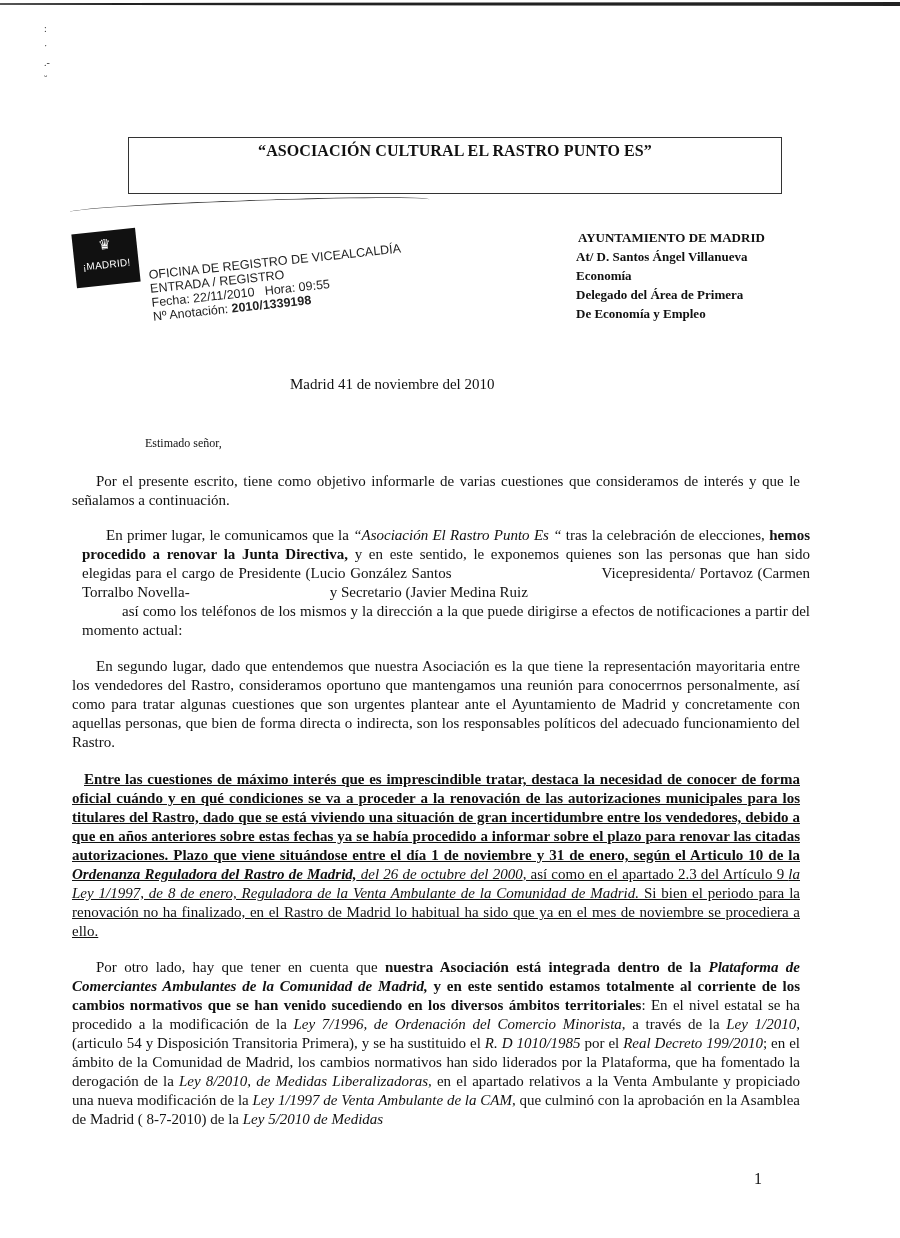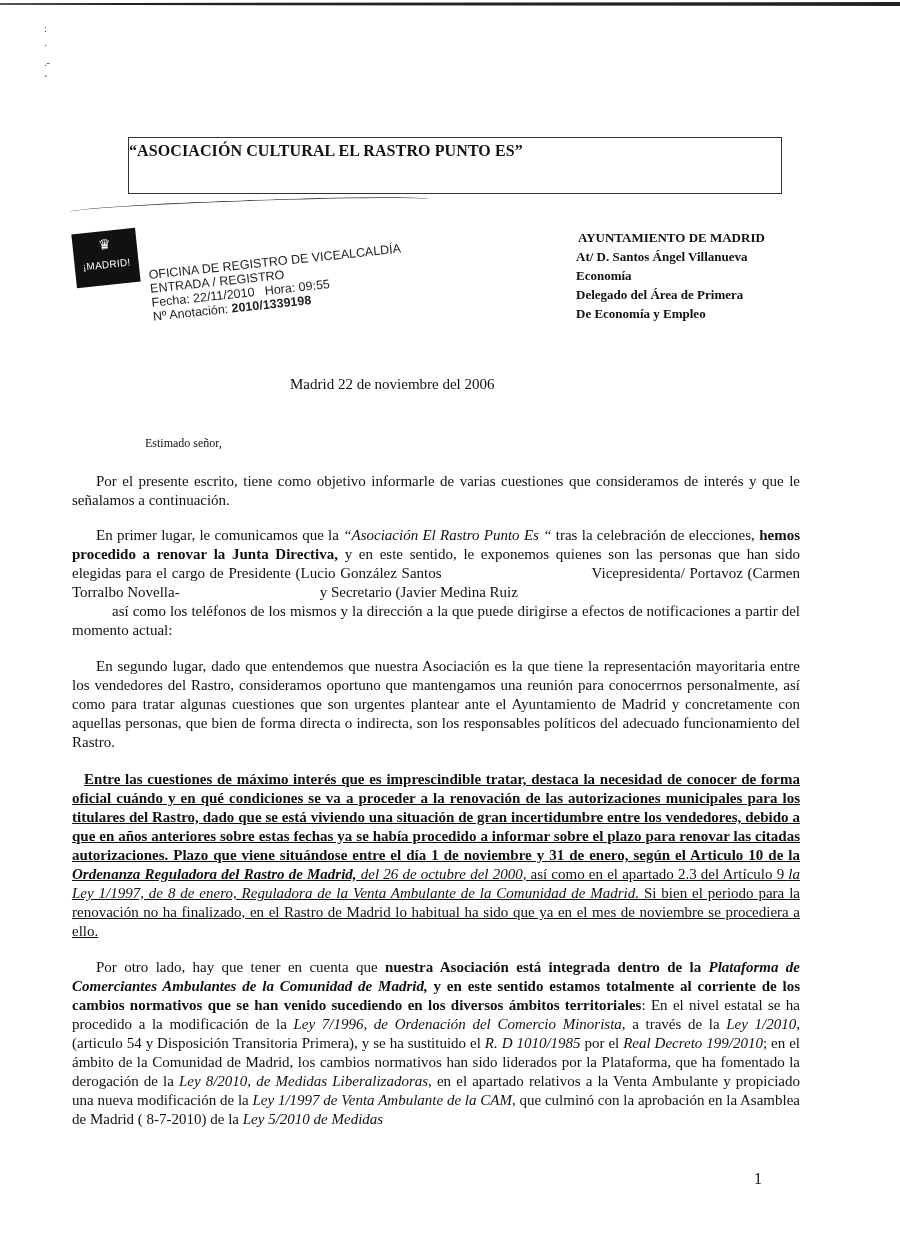--- a/index.html
+++ b/index.html
@@ -3,38 +3,38 @@
 <meta charset="utf-8">
 <style>
   html, body { margin: 0; padding: 0; background: #ffffff; }
   body { width: 900px; height: 1238px; position: relative; overflow: hidden;
          font-family: "Liberation Serif", "DejaVu Serif", serif; color: #111; }
   .top-rule { position: absolute; left: 0; top: 2px; width: 900px; height: 4px; background: #222;
               clip-path: polygon(0 30%, 100% 0, 100% 100%, 0 70%); }
   .margin-marks { position: absolute; left: 44px; top: 20px; font-size: 10px; color: #333; line-height: 17px; }
   .header-box { position: absolute; left: 128px; top: 137px; width: 652px; height: 55px;
                 border: 1.5px solid #333; }
-  .header-title { text-align: left; font-weight: bold; font-size: 16px; margin-top: 4px; letter-spacing: 0.1px; }
+  .header-title { text-align: center; font-weight: bold; font-size: 16px; margin-top: 4px; letter-spacing: 0.1px; }
   .stamp-line { position: absolute; left: 70px; top: 200px; width: 360px; height: 28px;
                 border-top: 1.5px solid #444; border-radius: 50% 50% 0 0 / 20% 20% 0 0; transform: rotate(-2deg); }
   .logo { position: absolute; left: 74px; top: 231px; width: 64px; height: 54px; background: #111;
           transform: rotate(-6deg); color: #fff; text-align: center; }
   .logo .crest { font-size: 14px; margin-top: 6px; line-height: 16px; }
   .logo .name { font-family: "Liberation Sans", sans-serif; font-size: 10px; margin-top: 6px; letter-spacing: 0.3px; }
   .stamp { position: absolute; left: 148px; top: 268px; transform: rotate(-6deg); transform-origin: left top;
            font-family: "Liberation Sans", sans-serif; font-size: 12.5px; line-height: 14px; color: #222; }
   .stamp .num { font-weight: bold; }
   .recipient { position: absolute; left: 576px; top: 228px; font-weight: bold; font-size: 13px; line-height: 19px; }
   .recipient .l0 { padding-left: 2px; }
   .date { position: absolute; left: 290px; top: 376px; font-size: 15px; }
   .greeting { position: absolute; left: 145px; top: 436px; font-size: 12px; }
   .para { position: absolute; left: 72px; width: 728px; font-size: 15px; line-height: 19px;
           text-align: justify; text-indent: 24px; }
   .p1 { top: 472px; }
-  .p2 { top: 526px; }
+  .p2 { top: 526px; margin-left: 10px; }
   .p3 { top: 657px; }
   .p4 { top: 770px; text-indent: 12px; text-decoration: underline; }
   .p5 { top: 958px; }
   .gap-small { display: inline-block; width: 150px; }
   .gap-mid { display: inline-block; width: 140px; }
   .indent-line { display: inline-block; width: 40px; }
   b { font-weight: bold; }
   i { font-style: italic; }
   .page-num { position: absolute; left: 754px; top: 1170px; font-size: 16px; }
 </style>
@@ -71,21 +71,21 @@
 </div>
 
 <div class="recipient">
   <div class="l0">AYUNTAMIENTO DE MADRID</div>
   <div>At/ D. Santos Ángel Villanueva</div>
   <div>Economía</div>
   <div>Delegado del Área de Primera</div>
   <div>De Economía y Empleo</div>
 </div>
 
-<div class="date">Madrid 22 de noviembre del 2006</div>
+<div class="date">Madrid 41 de noviembre del 2010</div>
 <div class="greeting">Estimado señor,</div>
 
 <div class="para p1">Por el presente escrito, tiene como objetivo informarle  de varias cuestiones que consideramos de interés y que  le  señalamos a continuación.</div>
 
 <div class="para p2"><span>En primer lugar, le comunicamos que la </span><i>“Asociación El Rastro Punto Es “</i><span> tras la celebración de elecciones, </span><b>hemos procedido a renovar la Junta Directiva,</b><span> y en este sentido, le exponemos quienes son las personas que han sido elegidas para el cargo de Presidente (Lucio González Santos</span><span class="gap-small"></span><span>Vicepresidenta/ Portavoz (Carmen Torralbo Novella-</span><span class="gap-mid"></span><span>y Secretario (Javier Medina Ruiz</span><br><span class="indent-line"></span><span>así como los teléfonos de los mismos  y  la dirección a la que puede dirigirse a efectos de notificaciones a partir del momento actual:</span></div>
 
 <div class="para p3">En segundo lugar, dado que entendemos que nuestra Asociación es la que tiene la representación mayoritaria entre los vendedores del Rastro, consideramos oportuno que mantengamos una reunión para conocerrnos personalmente, así como para tratar algunas cuestiones que son urgentes plantear ante el Ayuntamiento de Madrid y concretamente con aquellas personas, que bien de forma directa o indirecta, son los responsables políticos del adecuado  funcionamiento del Rastro.</div>
 
 <div class="para p4"><b>Entre las cuestiones de máximo interés que es imprescindible tratar, destaca la necesidad de conocer de forma oficial cuándo y en qué condiciones se va a proceder a la renovación de las autorizaciones municipales para los titulares del Rastro, dado que se está viviendo una situación de gran incertidumbre entre los vendedores, debido a que en años anteriores sobre estas fechas ya se había procedido a informar sobre el plazo para renovar las citadas autorizaciones. Plazo que viene situándose entre  el día 1 de noviembre y 31 de enero, según el Articulo 10 de la </b><b><i>Ordenanza Reguladora del Rastro de Madrid,</i></b><i> del 26 de octubre del  2000</i><span>, así como en el apartado 2.3 del Artículo 9 </span><i>la Ley 1/1997, de 8 de enero, Reguladora de la Venta Ambulante de la Comunidad de Madrid.</i><span> Si bien el periodo para la renovación no ha finalizado, en el Rastro de Madrid lo habitual ha sido que ya  en el mes de noviembre se procediera a ello.</span></div>
 

